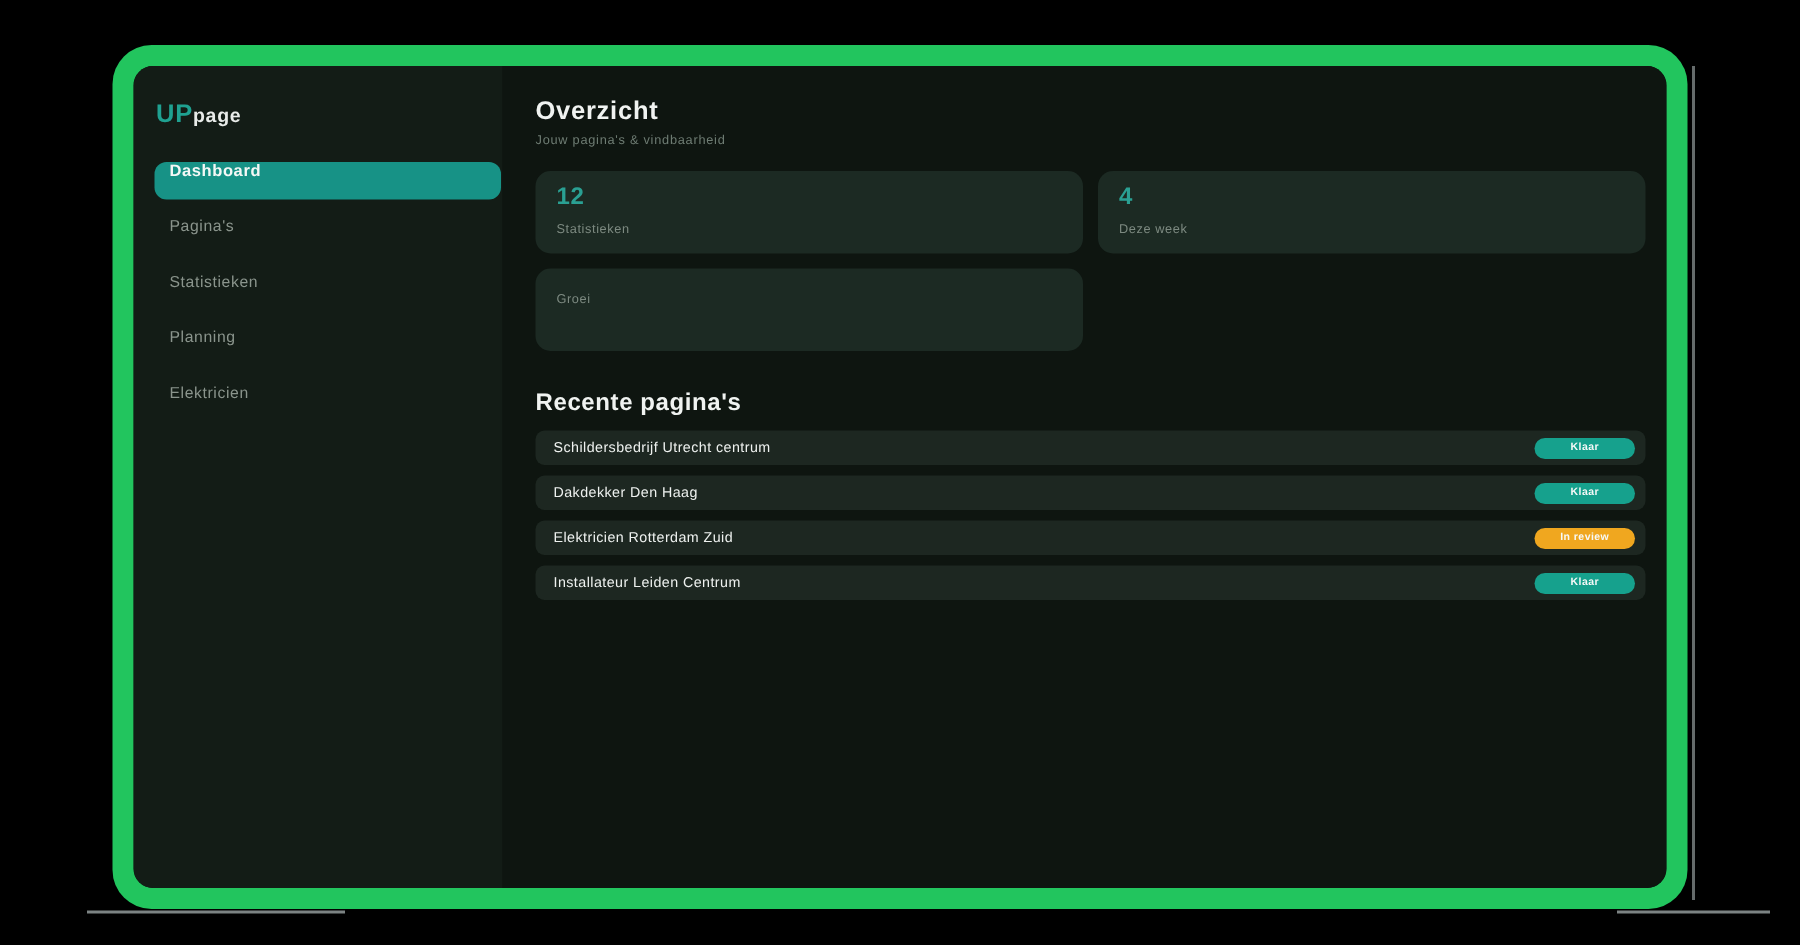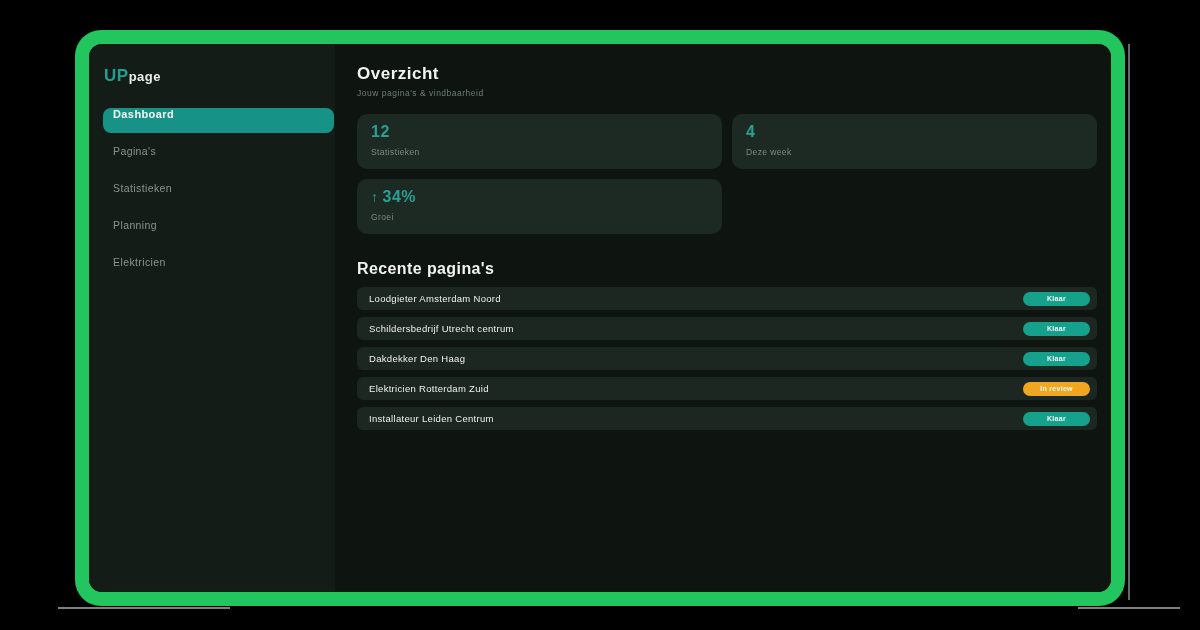--- a/index.html
+++ b/index.html
@@ -133,34 +133,27 @@
         <section class="stats">
           <div class="stat-card">
             <div class="stat-value">12</div>
             <div class="stat-label">Statistieken</div>
           </div>
           <div class="stat-card">
             <div class="stat-value">4</div>
             <div class="stat-label">Deze week</div>
           </div>
           <div class="stat-card">
-            <div class="stat-value">
-              <span class="stat-arrow">↑</span><span>34%</span>
-            </div>
             <div class="stat-label">Groei</div>
           </div>
         </section>
 
         <h2 class="recent-heading">Recente pagina's</h2>
 
         <div class="rows">
-          <div class="page-row">
-            <span class="row-title">Loodgieter Amsterdam Noord</span>
-            <span class="status-badge" style="background: rgb(22, 161, 141);">Klaar</span>
-          </div>
           <div class="page-row">
             <span class="row-title">Schildersbedrijf Utrecht centrum</span>
             <span class="status-badge" style="background: rgb(22, 161, 141);">Klaar</span>
           </div>
           <div class="page-row">
             <span class="row-title">Dakdekker Den Haag</span>
             <span class="status-badge" style="background: rgb(22, 161, 141);">Klaar</span>
           </div>
           <div class="page-row">
             <span class="row-title">Elektricien Rotterdam Zuid</span>

